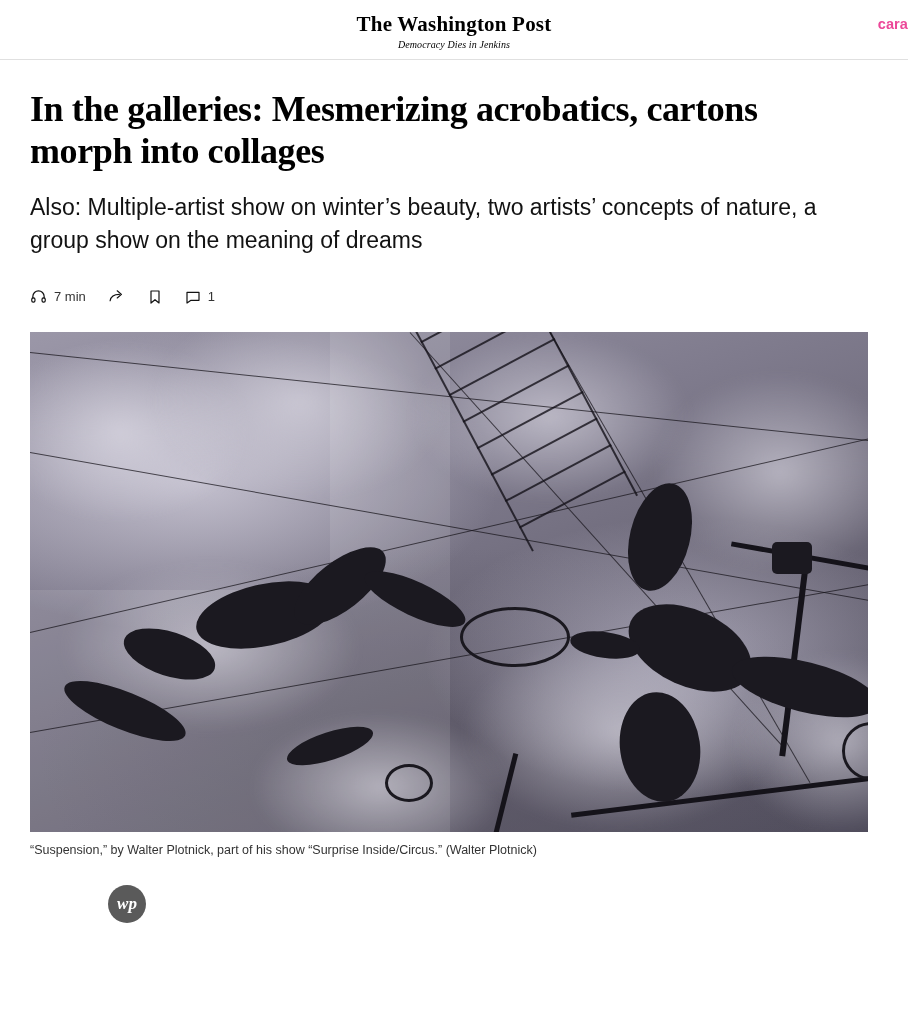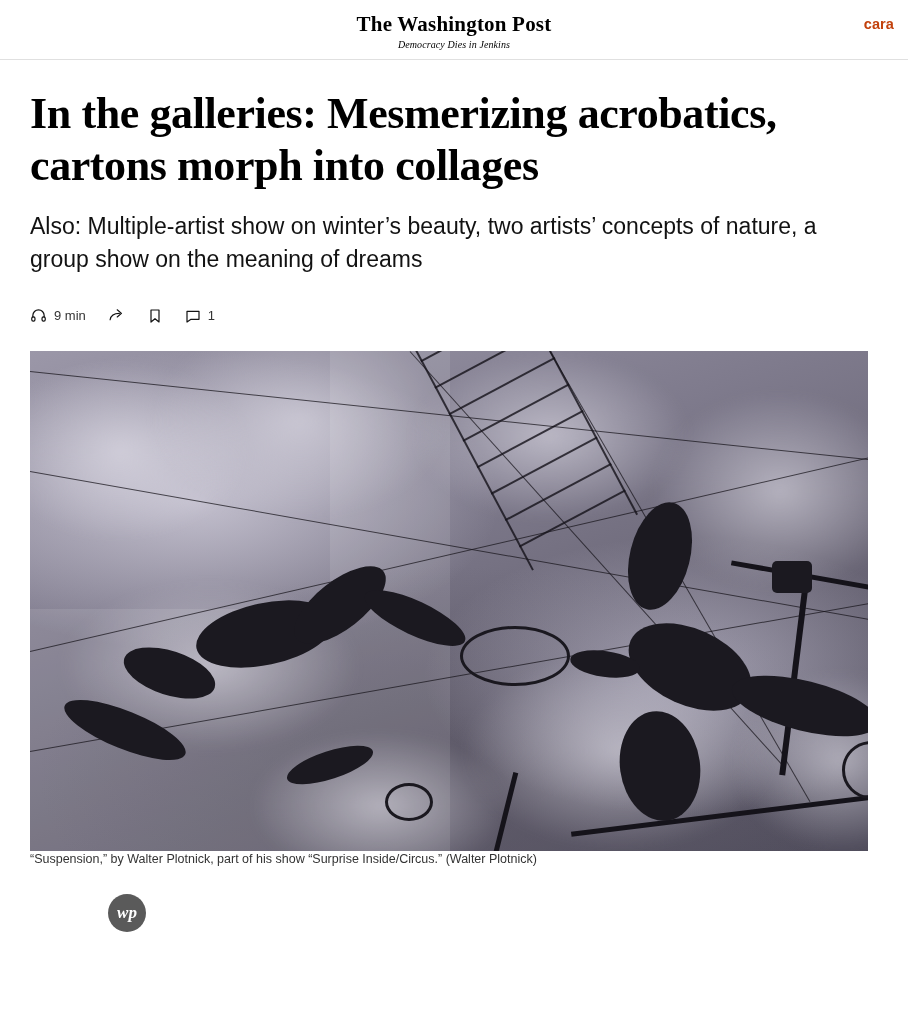--- a/index.html
+++ b/index.html
@@ -38,36 +38,36 @@
   .masthead-tagline {
     font-family: "Liberation Serif", serif;
     font-style: italic;
     font-size: 10px;
     color: #000;
     margin-top: 3px;
     letter-spacing: 0.1px;
   }
   .masthead-account {
     position: absolute;
-    right: 14px;
+    right: 0;
     top: 16px;
     font-size: 14.5px;
     font-weight: bold;
-    color: #c2410c;
+    color: #ec4899;
     letter-spacing: 0.1px;
   }
 
   
   .article {
     padding: 0 30px;
   }
   .headline {
     font-family: "Liberation Serif", serif;
     font-weight: bold;
-    font-size: 44px;
+    font-size: 36px;
     line-height: 1.18;
     letter-spacing: -0.4px;
     margin: 28px 0 0 0;
     color: #000;
     max-width: 790px;
   }
   .subhead {
     font-size: 23px;
     line-height: 1.45;
     color: #121212;
@@ -103,20 +103,21 @@
   .lead-image {
     width: 838px;
     height: 500px;
     position: relative;
     overflow: hidden;
     background: #6d6878;
   }
   .caption {
     font-size: 12.5px;
     color: #333;
+    margin-top: 10px;
     line-height: 1.4;
   }
 
   
   .byline {
     display: flex;
     align-items: flex-start;
     gap: 20px;
     margin-top: 26px;
     padding-left: 78px;
@@ -225,21 +226,21 @@
   <div class="actionbar">
 
     <div class="action">
       <span class="icon">
         <svg width="17" height="17" viewBox="0 0 24 24" fill="none" stroke="#121212" stroke-width="1.7">
           <path d="M4 15v-3a8 8 0 0 1 16 0v3"></path>
           <rect x="2.5" y="14" width="4.5" height="6" rx="2"></rect>
           <rect x="17" y="14" width="4.5" height="6" rx="2"></rect>
         </svg>
       </span>
-      <span class="label">9 min</span>
+      <span class="label">7 min</span>
     </div>
 
     <div class="action">
       <span class="icon">
         <svg width="17" height="17" viewBox="0 0 24 24" fill="none" stroke="#121212" stroke-width="1.7" stroke-linecap="round" stroke-linejoin="round">
           <path d="M3 18c1-6 6-9 13-9"></path>
           <path d="M13 4l6 5-6 5"></path>
         </svg>
       </span>
     </div>

